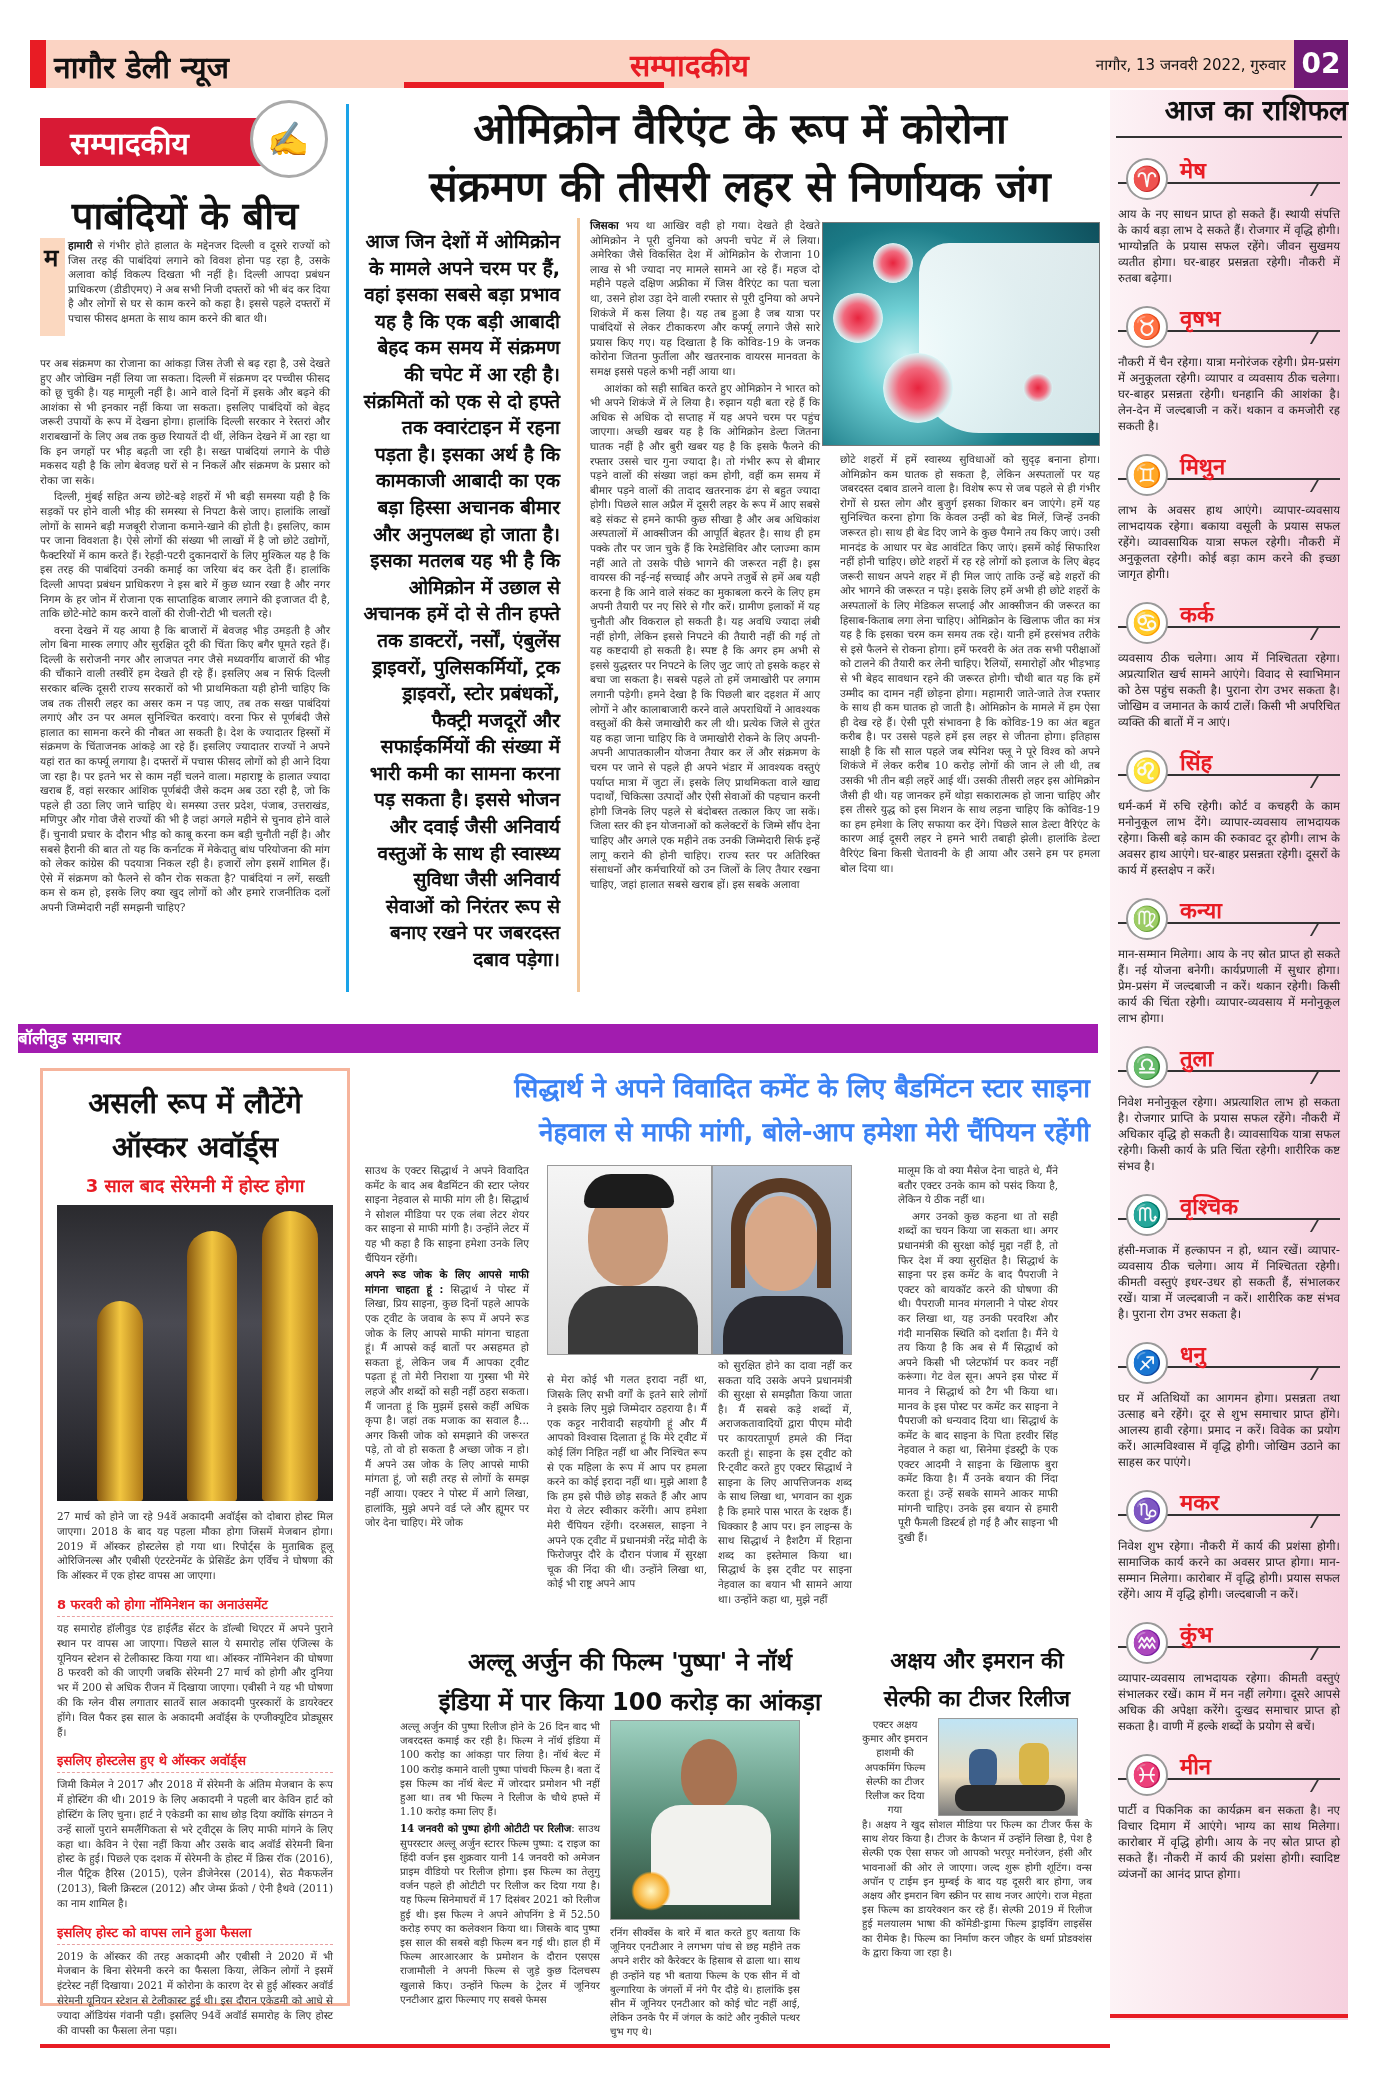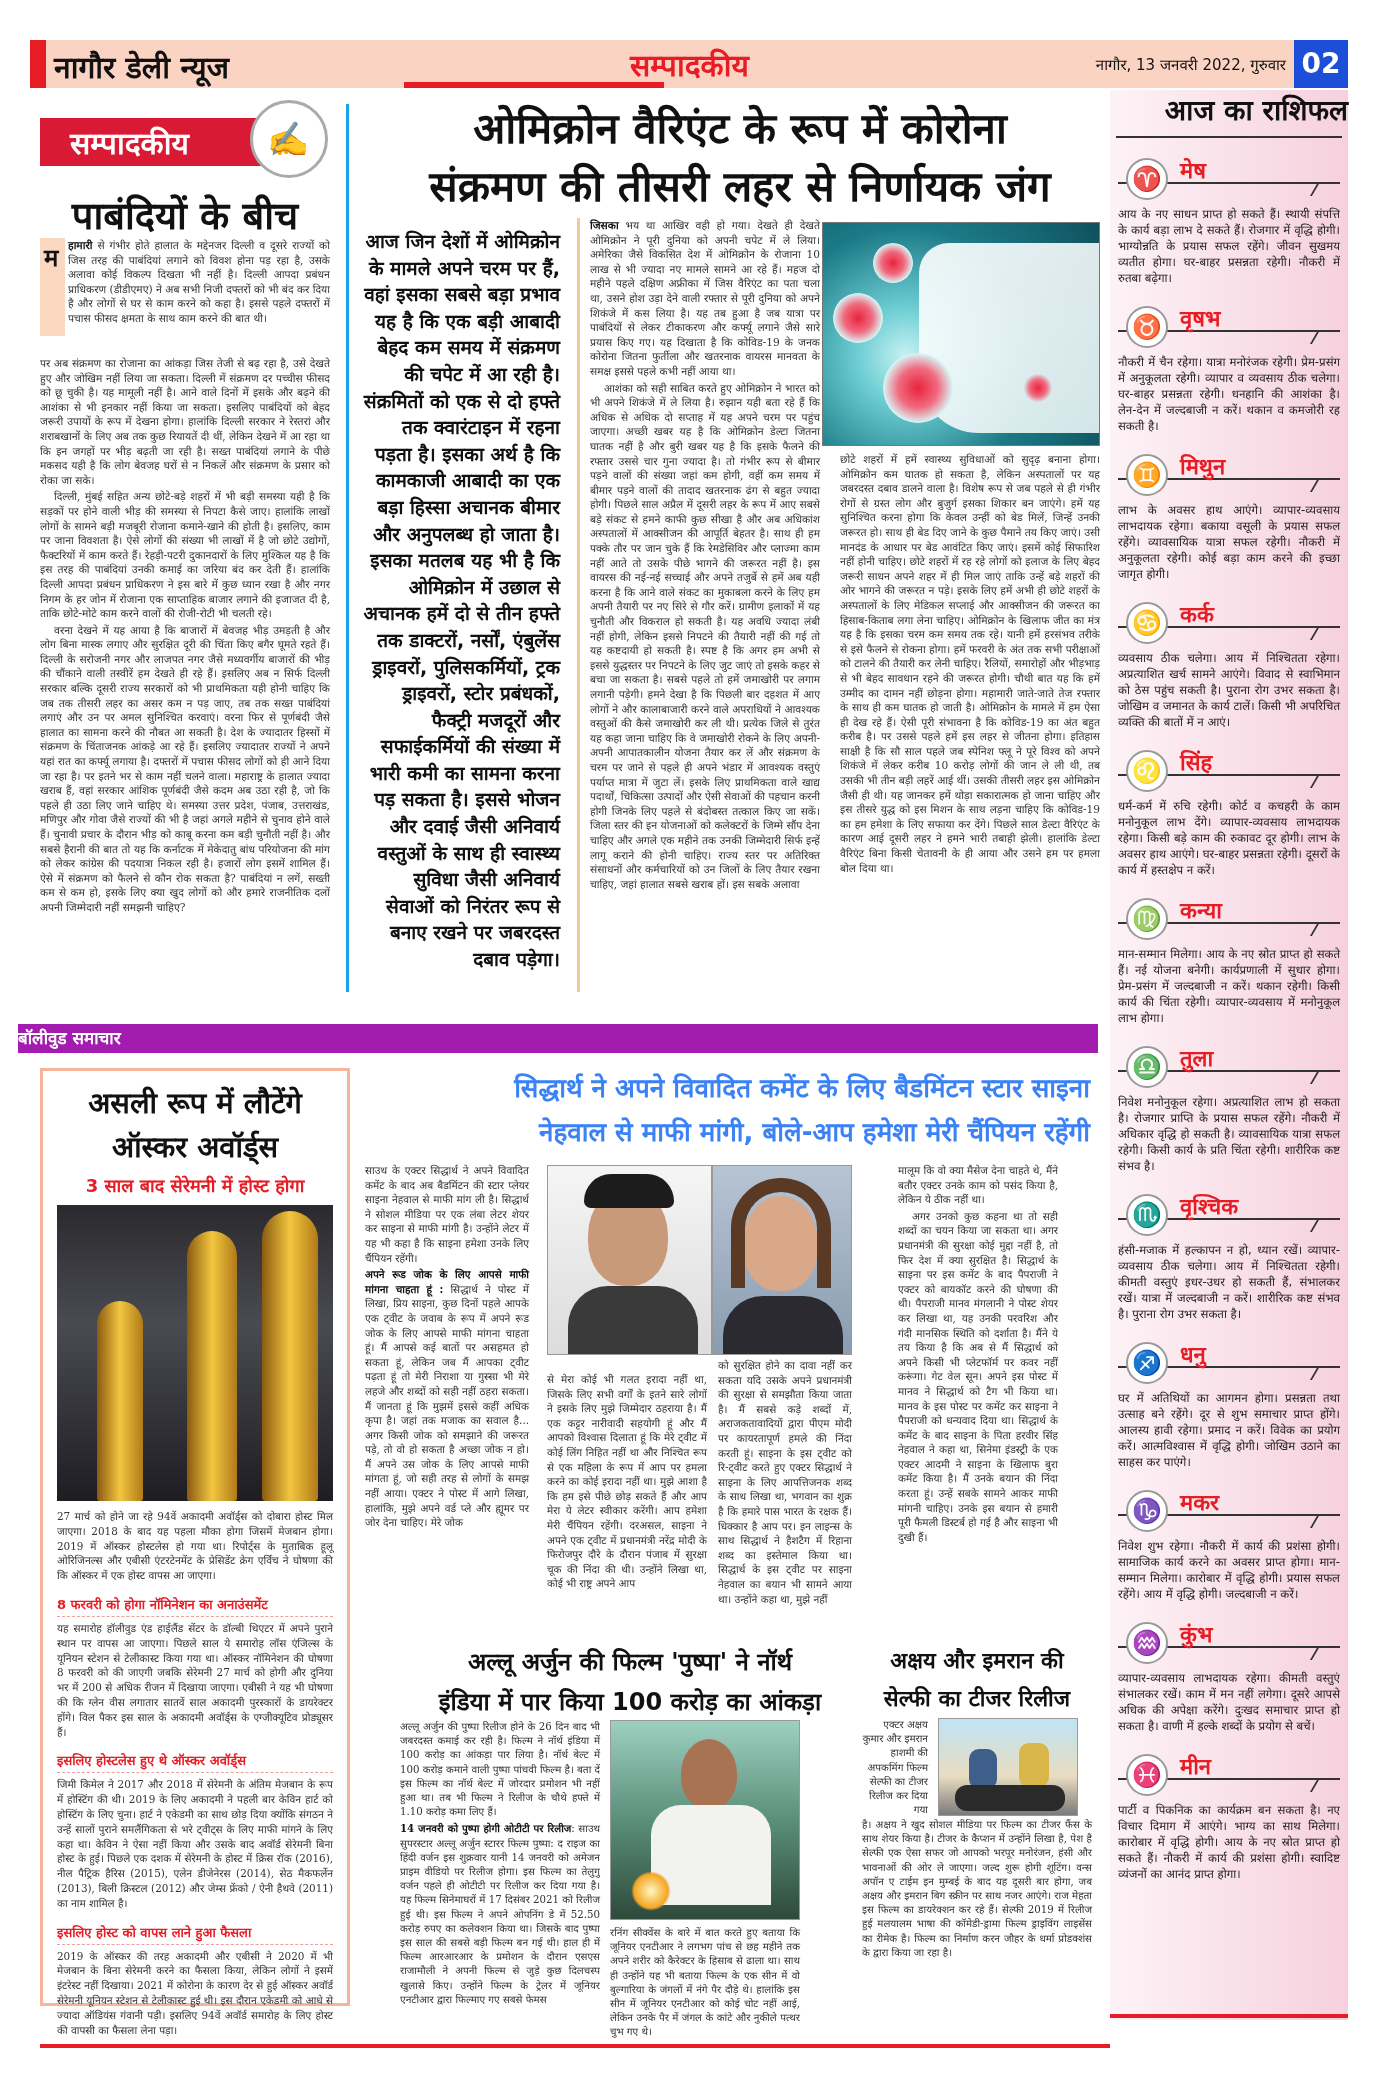--- a/index.html
+++ b/index.html
@@ -3,21 +3,21 @@
 <meta charset="utf-8">
 <style>
 *{box-sizing:border-box;margin:0;padding:0}
 body{width:1378px;height:2086px;background:#fff;font-family:"DejaVu Serif",serif;color:#222;position:relative;overflow:hidden}
 .mast{position:absolute;left:30px;top:40px;width:1318px;height:48px;background:#fbd3c3}
 .mast .redbar{position:absolute;left:0;top:0;width:16px;height:48px;background:#e81c24}
 .mast .paper{position:absolute;left:24px;top:6px;font:bold 30px "DejaVu Sans",sans-serif;color:#111}
 .mast .section{position:absolute;left:600px;top:4px;font:bold 30px "DejaVu Serif",serif;color:#e81c24}
 .mast .secline{position:absolute;left:374px;top:42px;width:260px;height:6px;background:#e81c24}
 .mast .date{position:absolute;right:62px;top:14px;font:15px "DejaVu Sans",sans-serif;color:#111}
-.mast .pg{position:absolute;right:0;top:0;width:54px;height:48px;background:#1d4ed8;color:#fff;font:bold 28px "DejaVu Sans",sans-serif;text-align:center;line-height:48px}
+.mast .pg{position:absolute;right:0;top:0;width:54px;height:48px;background:#701a75;color:#fff;font:bold 28px "DejaVu Sans",sans-serif;text-align:center;line-height:48px}
 .col-text{font-size:10.6px;line-height:14.6px;text-align:justify;color:#333}
 .col-text p{margin-bottom:2px}
 .ed-banner{position:absolute;left:40px;top:118px;width:226px;height:48px;background:#d81a35;color:#fff;font:bold 30px "DejaVu Serif",serif;padding:4px 0 0 30px}
 .pen{position:absolute;left:250px;top:100px;width:78px;height:78px;border-radius:50%;background:#fff;border:3px solid #aaa;display:flex;align-items:center;justify-content:center;font-size:34px}
 .ed-title{position:absolute;left:40px;top:188px;width:290px;text-align:center;font:bold 38px "DejaVu Sans",sans-serif;color:#111}
 .dropcap{position:absolute;left:40px;top:238px;width:25px;height:98px;background:#fbd8c0;font:bold 24px "DejaVu Serif",serif;color:#111;padding:2px 0 0 4px}
 .ed-body{position:absolute;left:68px;top:238px;width:262px}
 .ed-body2{position:absolute;left:40px;top:338px;width:290px}
 .vline-blue{position:absolute;left:346px;top:104px;width:3px;height:888px;background:#1aa3e8}
 .main-head{position:absolute;left:380px;top:100px;width:720px;text-align:center;font:bold 42px "DejaVu Sans",sans-serif;line-height:58px;color:#111}
@@ -284,21 +284,21 @@
   <div class="face" style="left:70px;top:18px;width:56px;height:70px;background:#a87352"></div>
   <div style="position:absolute;left:40px;top:84px;width:120px;height:100px;background:#f2f2ee;border-radius:30px 30px 0 0"></div>
   <div style="position:absolute;left:20px;top:150px;width:40px;height:40px;border-radius:50%;background:radial-gradient(circle,#fff6c0,#f5a623 60%,transparent 70%)"></div>
 </div>
 <div class="p-col2 col-text" style="font-size:10.2px;line-height:14.2px">रनिंग सीक्वेंस के बारे में बात करते हुए बताया कि जूनियर एनटीआर ने लगभग पांच से छह महीने तक अपने शरीर को कैरेक्टर के हिसाब से ढाला था। साथ ही उन्होंने यह भी बताया फिल्म के एक सीन में वो बुल्गारिया के जंगलों में नंगे पैर दौड़े थे। हालांकि इस सीन में जूनियर एनटीआर को कोई चोट नहीं आई, लेकिन उनके पैर में जंगल के कांटे और नुकीले पत्थर चुभ गए थे।</div>
 
 <div class="a-head">
   <div>अक्षय और इमरान की</div>
   <div>सेल्फी का टीजर रिलीज</div>
 </div>
-<div class="a-col0 col-text" style="font-size:10.2px;line-height:14.2px;text-align:right">एक्टर अक्षय कुमार और इमरान हाशमी की अपकमिंग फिल्म सेल्फी का टीजर रिलीज कर दिया गया</div>
+<div class="a-col0 col-text" style="font-size:10.2px;line-height:14.2px;text-align:center">एक्टर अक्षय कुमार और इमरान हाशमी की अपकमिंग फिल्म सेल्फी का टीजर रिलीज कर दिया गया</div>
 <div class="a-img">
   <div style="position:absolute;left:30px;top:30px;width:28px;height:40px;background:#3d5f8a;border-radius:10px"></div>
   <div style="position:absolute;left:80px;top:24px;width:30px;height:44px;background:#d9b64a;border-radius:10px"></div>
   <div style="position:absolute;left:16px;top:66px;width:110px;height:26px;background:#2a2a2a;border-radius:12px"></div>
 </div>
 <div class="a-col1 col-text" style="font-size:10.2px;line-height:14.2px">है। अक्षय ने खुद सोशल मीडिया पर फिल्म का टीजर फैंस के साथ शेयर किया है। टीजर के कैप्शन में उन्होंने लिखा है, पेश है सेल्फी एक ऐसा सफर जो आपको भरपूर मनोरंजन, हंसी और भावनाओं की ओर ले जाएगा। जल्द शुरू होगी शूटिंग। वन्स अपॉन ए टाईम इन मुम्बई के बाद यह दूसरी बार होगा, जब अक्षय और इमरान बिग स्क्रीन पर साथ नजर आएंगे। राज मेहता इस फिल्म का डायरेक्शन कर रहे हैं। सेल्फी 2019 में रिलीज हुई मलयालम भाषा की कॉमेडी-ड्रामा फिल्म ड्राइविंग लाइसेंस का रीमेक है। फिल्म का निर्माण करन जौहर के धर्मा प्रोडक्शंस के द्वारा किया जा रहा है।</div>
 
 <div class="bottomline"></div>
 
 </body></html>

